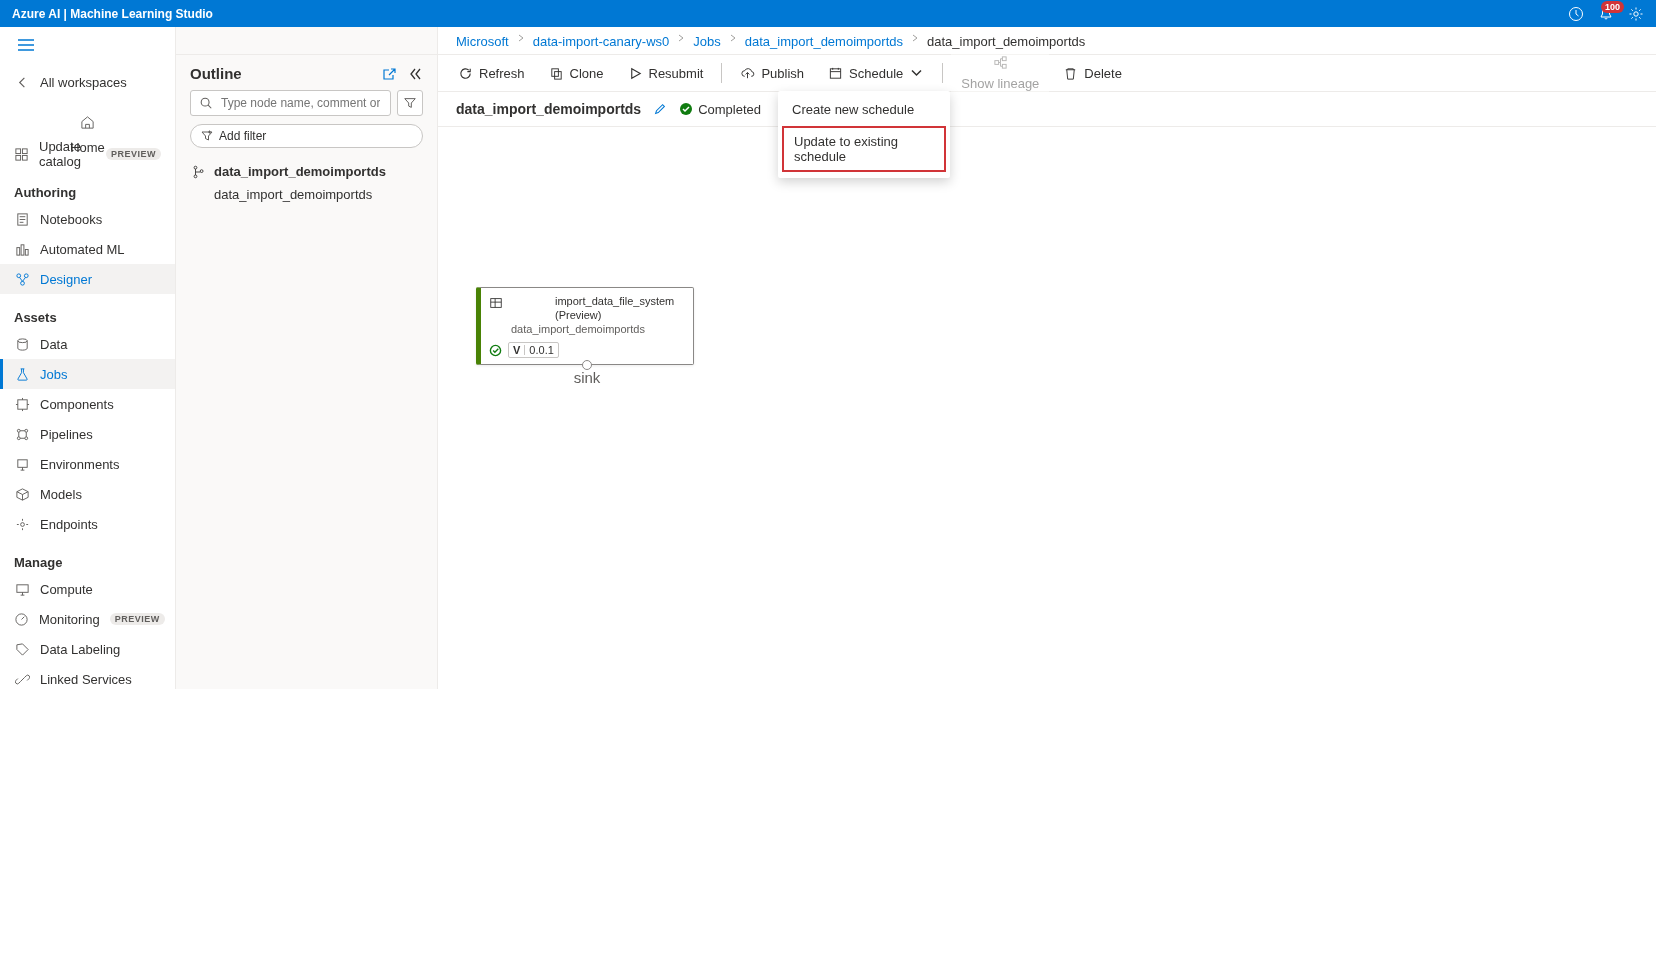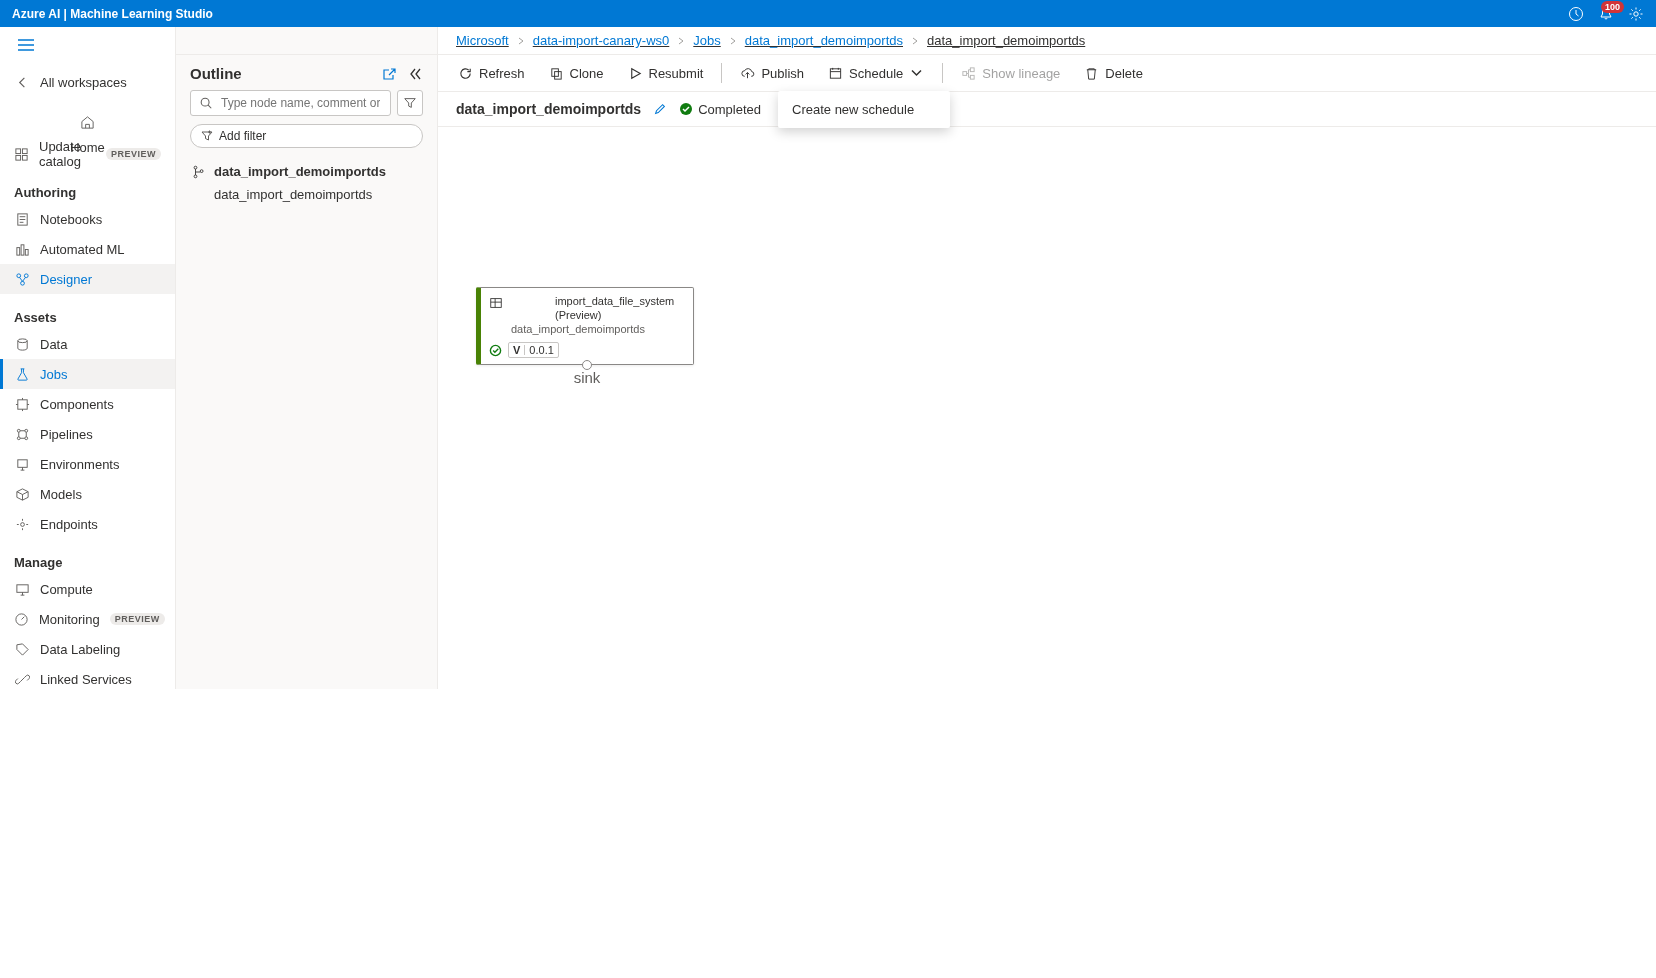--- a/index.html
+++ b/index.html
@@ -59,28 +59,28 @@
   .filter-btn svg { width:14px; height:14px; fill:#605e5c; }
   .add-filter { margin:0 14px 10px; border:1px solid var(--border2); border-radius:14px; height:24px; display:inline-flex; align-items:center; padding:0 10px; gap:6px; font-size:12px; color:var(--text); cursor:pointer; background:#fff; }
   .add-filter svg { width:12px; height:12px; }
   .tree { padding:2px 8px; }
   .tree-parent { display:flex; align-items:center; gap:8px; padding:4px 8px; font-weight:600; font-size:13px; }
   .tree-parent svg { width:14px; height:14px; }
   .tree-child { padding:4px 8px 4px 30px; font-size:13px; color:var(--text); cursor:pointer; }
 
   
   .main { flex:1; display:flex; flex-direction:column; position:relative; min-width:0; }
-  .main-breadcrumbs { display:flex; align-items:center; gap:8px; padding:7px 18px; font-size:13px; border-bottom:1px solid var(--border); height:28px;text-decoration:underline; }
+  .main-breadcrumbs { display:flex; gap:8px; padding:7px 18px; font-size:13px; border-bottom:1px solid var(--border); height:28px; }
   .main-breadcrumbs a { color:var(--link); text-decoration:none; cursor:pointer; }
   .main-breadcrumbs .sep svg { width:8px; height:8px; }
   .main-breadcrumbs .crumb-last { color:var(--text); }
   .toolbar { display:flex; align-items:center; gap:4px; padding:5px 10px; border-bottom:1px solid var(--border); height:37px; position:relative; }
   .tbtn { display:flex; align-items:center; gap:6px; padding:5px 10px; font-size:13px; color:var(--text); cursor:pointer; border-radius:2px; background:#fff; }
   .tbtn svg { width:15px; height:15px; }
-  .tbtn.disabled { opacity:0.45; cursor:default; }
+  .tbtn.disabled { opacity:0.45; cursor:default;flex-direction:column; }
   .tsep { width:1px; height:20px; background:var(--border2); margin:0 4px; }
   .schedule-menu { position:absolute; top:36px; left:340px; background:#fff; box-shadow:0 4px 12px rgba(0,0,0,0.18); border-radius:2px; padding:4px 0; z-index:20; width:172px; }
   .schedule-item { padding:7px 14px; font-size:13px; color:var(--text); cursor:pointer; }
   .schedule-item.highlighted { border:2px solid #d13438; margin:2px 4px; padding:6px 10px; }
 
   .subheader { display:flex; align-items:center; gap:12px; padding:9px 18px; border-bottom:1px solid var(--border); background:#fff; }
   .subheader-title { font-weight:600; font-size:14px; }
   .subheader-edit svg { width:14px; height:14px; stroke:var(--link); fill:none; cursor:pointer; }
   .status-chip { display:flex; align-items:center; gap:5px; font-size:13px; color:var(--text); }
   .status-chip .dot svg { width:14px; height:14px; }
@@ -440,20 +440,21 @@
         </div>
         <div class="tbtn">
           <svg viewBox="0 0 16 16">
               <path d="M3 4h10M5 4V3h6v1M4 4l1 10h6l1-10" fill="none" stroke="#323130"></path>
             </svg>
           <span>Delete</span>
         </div>
 
         <div class="schedule-menu">
           <div class="schedule-item">Create new schedule</div>
+          <div class="schedule-item highlighted">Update to existing schedule</div>
         </div>
       </div>
 
       <div class="subheader">
         <span class="subheader-title">data_import_demoimportds</span>
         <span class="subheader-edit">
           <svg viewBox="0 0 16 16">
               <path d="M3 13l1-3 7-7 2 2-7 7z" stroke-width="1.2"></path>
             </svg>
         </span>

